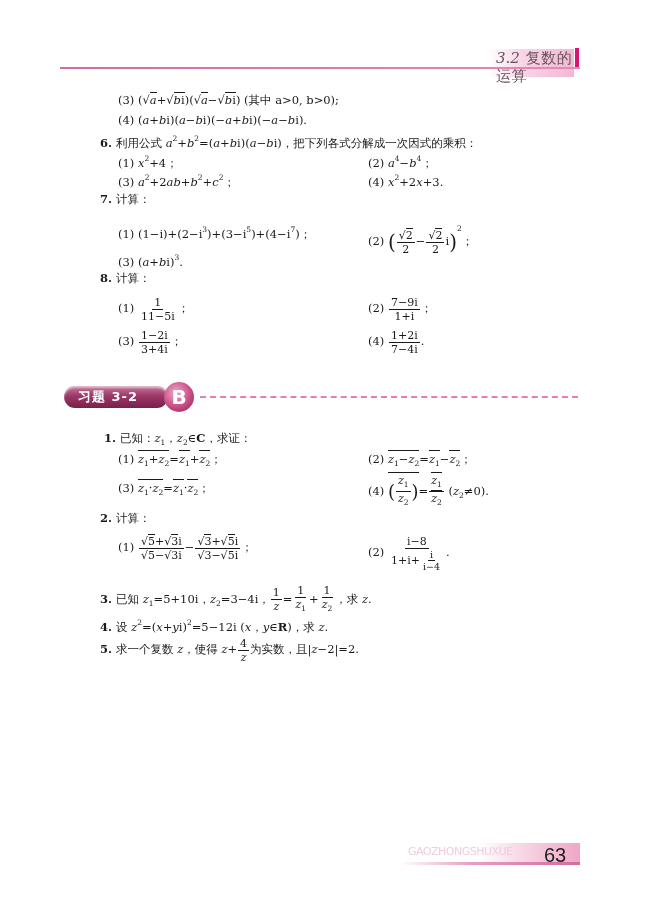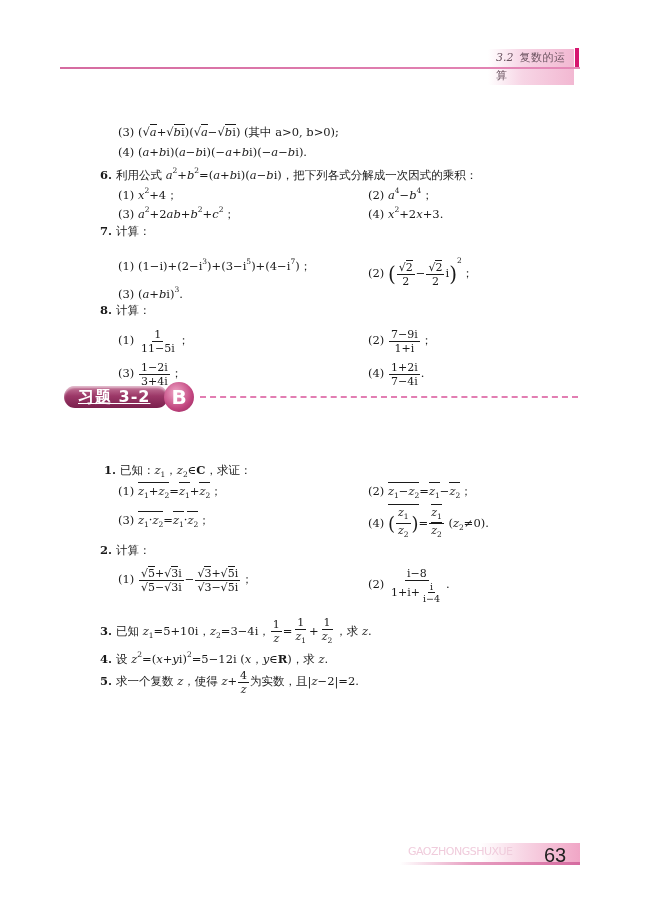--- a/index.html
+++ b/index.html
@@ -3,43 +3,43 @@
 <meta charset="utf-8">
 <style>
   html, body { margin: 0; padding: 0; }
   body {
     width: 650px; height: 912px; background: #ffffff; position: relative; overflow: hidden;
     font-family: "DejaVu Serif", "Liberation Serif", serif; color: #1a1a1a; font-size: 11.5px;
   }
   .abs { position: absolute; }
   
   .hdr-line { left: 60px; top: 67px; width: 520px; height: 2px; background: linear-gradient(90deg, #d56ba0, #e07fb0 70%, #e58ab8); }
-  .hdr-tab { left: 488px; top: 49px; width: 86px; height: 36px;
+  .hdr-tab { left: 488px; top: 49px; width: 86px; height: 28px;
     background: linear-gradient(90deg, #ffffff 0%, #f7d5e5 40%, #f2b8d2 100%);
-    font-size: 11px; color: #6b5360; line-height: 18px; padding-left: 8px; box-sizing: border-box; font-style: italic; }
+    font-size: 15px; color: #6b5360; line-height: 18px; padding-left: 8px; box-sizing: border-box; font-style: italic; }
   .hdr-tab .zh { font-style: normal; margin-left: 6px; letter-spacing: 0.5px; }
   .hdr-bar { left: 575px; top: 48px; width: 4px; height: 20px; background: #d6166f; }
 
-  .line { position: absolute; white-space: nowrap; line-height: 16px; margin-top: 32px; }
+  .line { position: absolute; white-space: nowrap; line-height: 16px; }
   .num { font-weight: bold; font-family: "DejaVu Serif", serif; margin-right: 4px; }
   .it { font-style: italic; }
   .sup { font-size: 7.5px; vertical-align: 6px; }
   .sub { font-size: 7.5px; vertical-align: -3px; }
   .frac { display: inline-flex; flex-direction: column; align-items: center; vertical-align: middle; font-size: 11px; line-height: 13px; margin: 0 1px; }
   .frac .n { border-bottom: 1px solid #1a1a1a; padding: 0 2px; }
   .frac .d { padding: 0 2px; }
   .ov { border-top: 1px solid #1a1a1a; padding-top: 1px; }
   .sq { border-top: 1px solid #1a1a1a; }
   .bold { font-weight: bold; }
 
   
   .ban-pill { left: 64px; top: 386px; width: 104px; height: 22px; border-radius: 11px;
     background: linear-gradient(180deg, #c77a9c 0%, #9c3868 45%, #7a1f4c 100%);
     box-shadow: inset 0 2px 2px rgba(255,255,255,0.5); }
-  .ban-text { left: 78px; top: 389px; color: #ffffff; font-family: "DejaVu Sans", sans-serif; font-weight: bold; font-size: 16px; letter-spacing: 1px; line-height: 16px; text-decoration: underline; }
+  .ban-text { left: 78px; top: 389px; color: #ffffff; font-family: "DejaVu Sans", sans-serif; font-weight: bold; font-size: 13px; letter-spacing: 1px; line-height: 16px; }
   .ban-circle { left: 164px; top: 382px; width: 30px; height: 30px; border-radius: 50%;
     background: radial-gradient(circle at 40% 35%, #f0a8c8, #c2457f 60%, #8e2358);
     color: #fff; font-family: "DejaVu Sans", sans-serif; font-size: 20px; font-weight: bold; text-align: center; line-height: 30px; }
   .ban-dash { left: 200px; top: 396px; width: 378px; height: 0; border-top: 2px dashed #e27eb2; }
 
   
   .ft-line { left: 400px; top: 862px; width: 180px; height: 3px; background: linear-gradient(90deg, #ffffff, #e79dc0 40%, #d56ba0); }
   .ft-band { left: 480px; top: 843px; width: 100px; height: 19px; background: linear-gradient(90deg, #ffffff, #f8d8e6 40%, #f0a6c6); }
   .ft-brand { left: 408px; top: 845px; font-family: "DejaVu Sans", sans-serif; font-size: 11px; color: #f0ccdc; letter-spacing: -0.5px; }
   .ft-page { left: 544px; top: 844px; font-family: "Liberation Sans", sans-serif; font-size: 20px; color: #222; }

